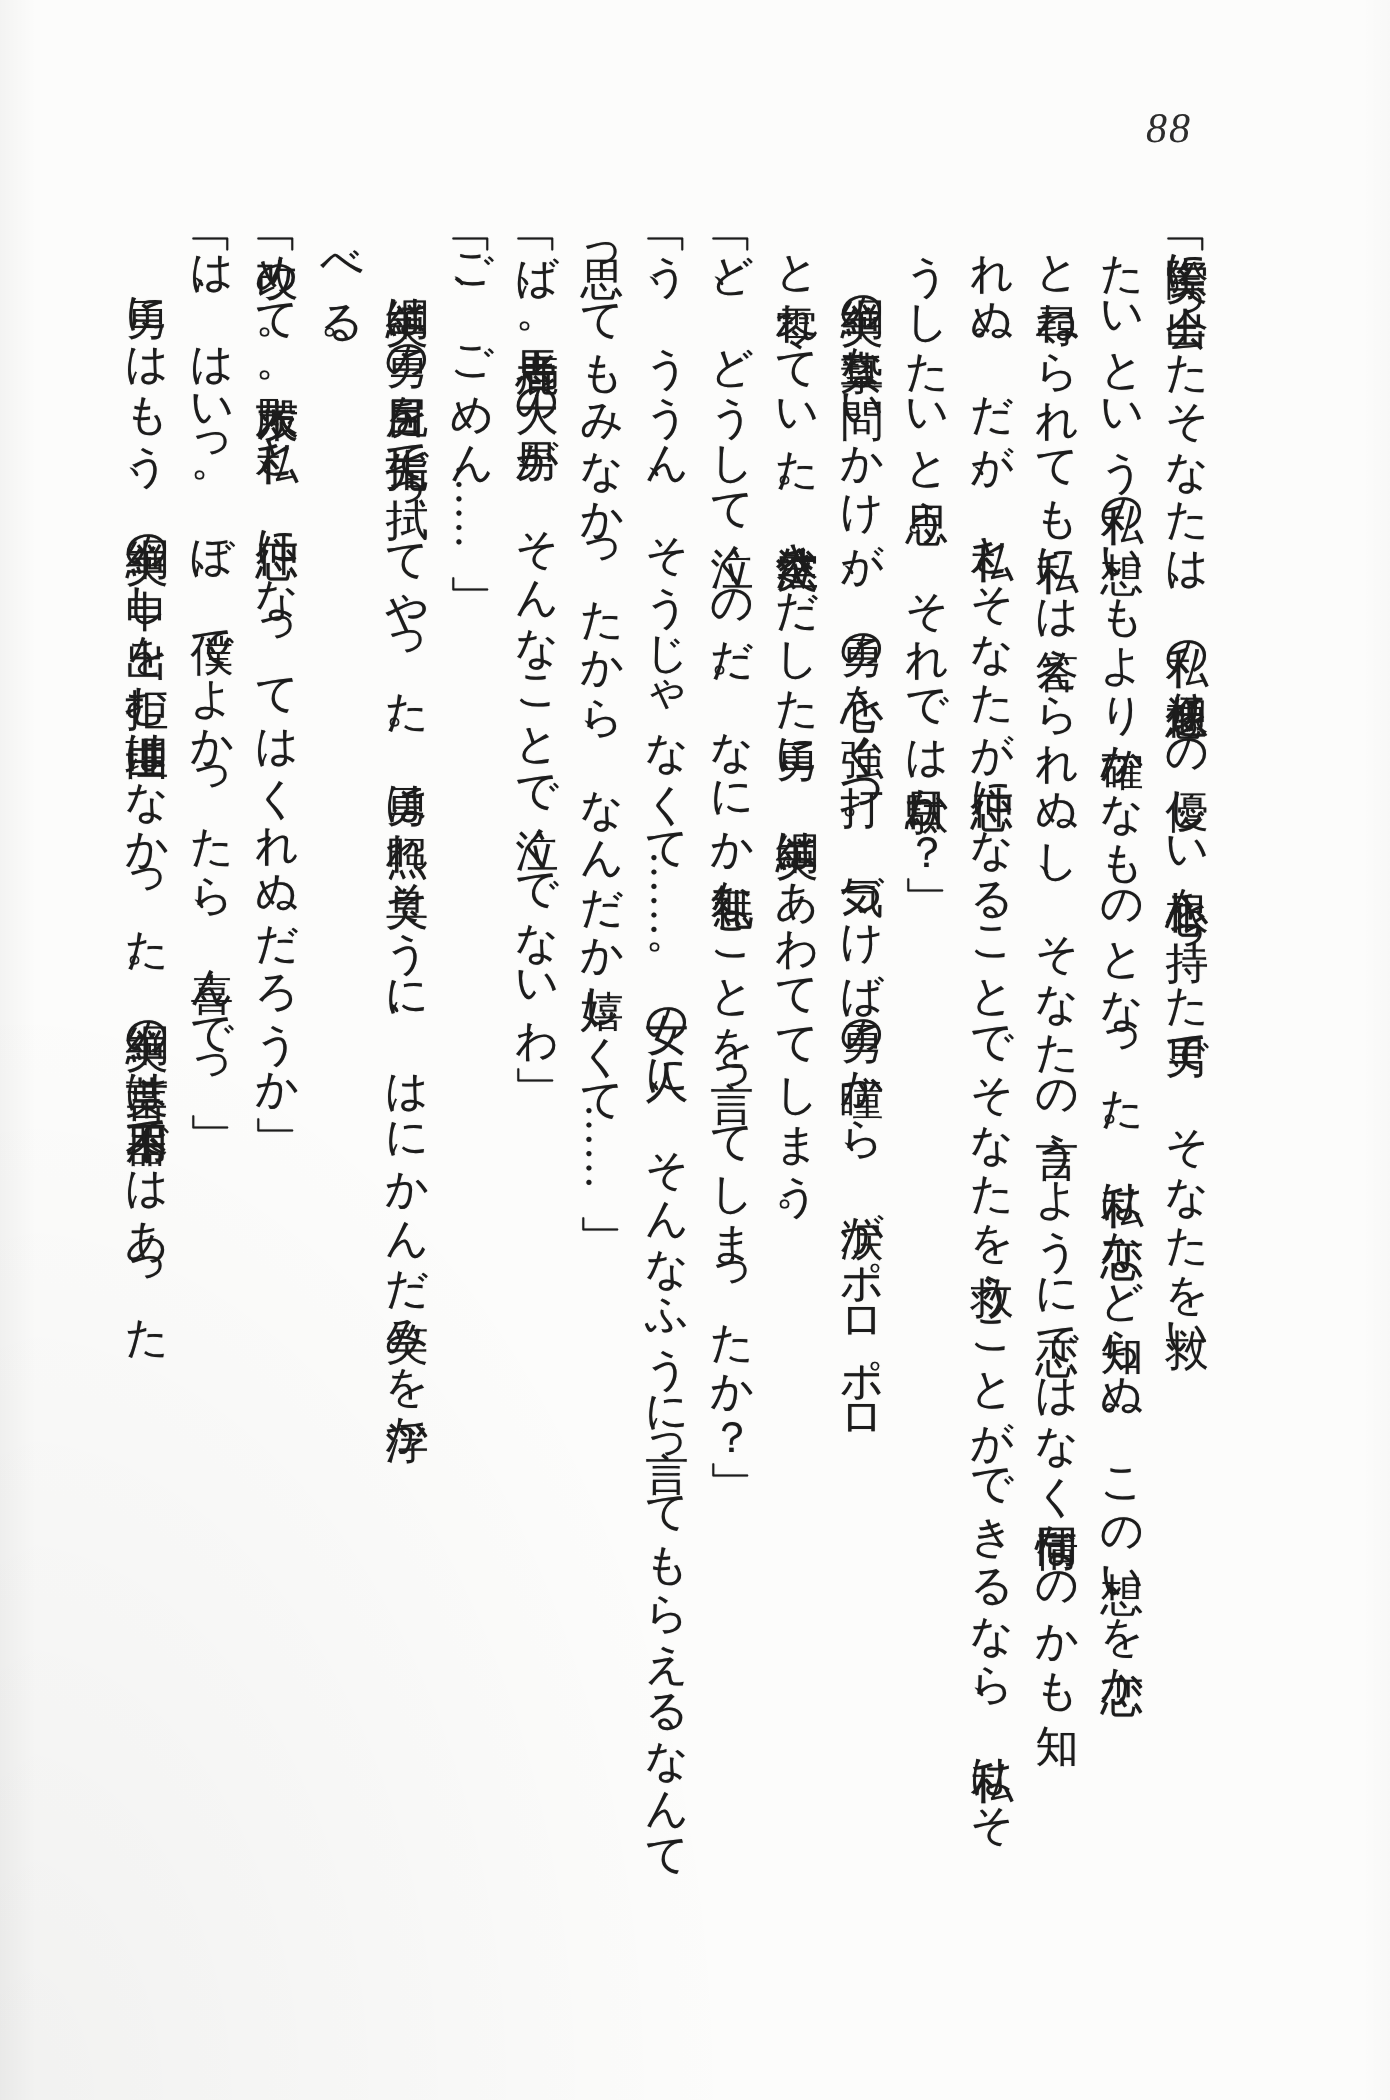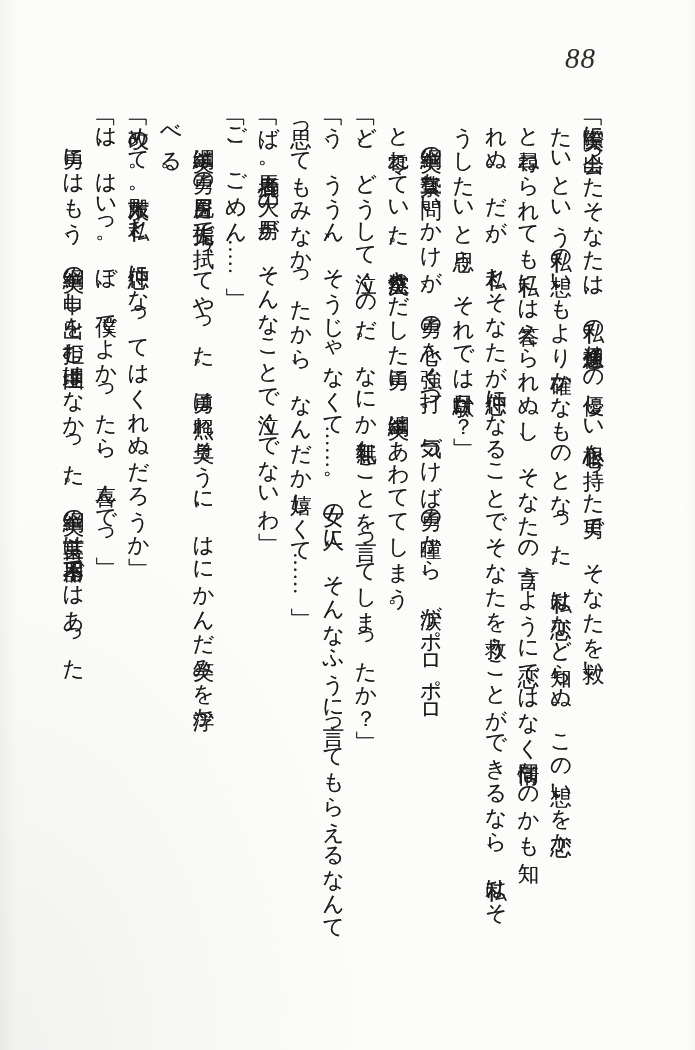--- a/index.html
+++ b/index.html
@@ -17,24 +17,24 @@
     width: 695px;
     height: 1050px;
     background:
       radial-gradient(ellipse at 0% 100%, rgba(0,0,0,0.045), transparent 38%),
       linear-gradient(90deg, rgba(0,0,0,0.035), transparent 18px),
       linear-gradient(270deg, rgba(0,0,0,0.015), transparent 14px),
       #fcfcfb;
   }
   .page-number {
     position: absolute;
-    top: 42px;
+    top: 52px;
     right: 99px;
     font-style: italic;
-    font-size: 29px;
+    font-size: 21px;
     letter-spacing: 1px;
     color: #2d2d2d;
   }
   .text-block {
     position: absolute;
     top: 112px;
     right: 86px;
     height: 836px;
     writing-mode: vertical-rl;
     text-orientation: mixed;

